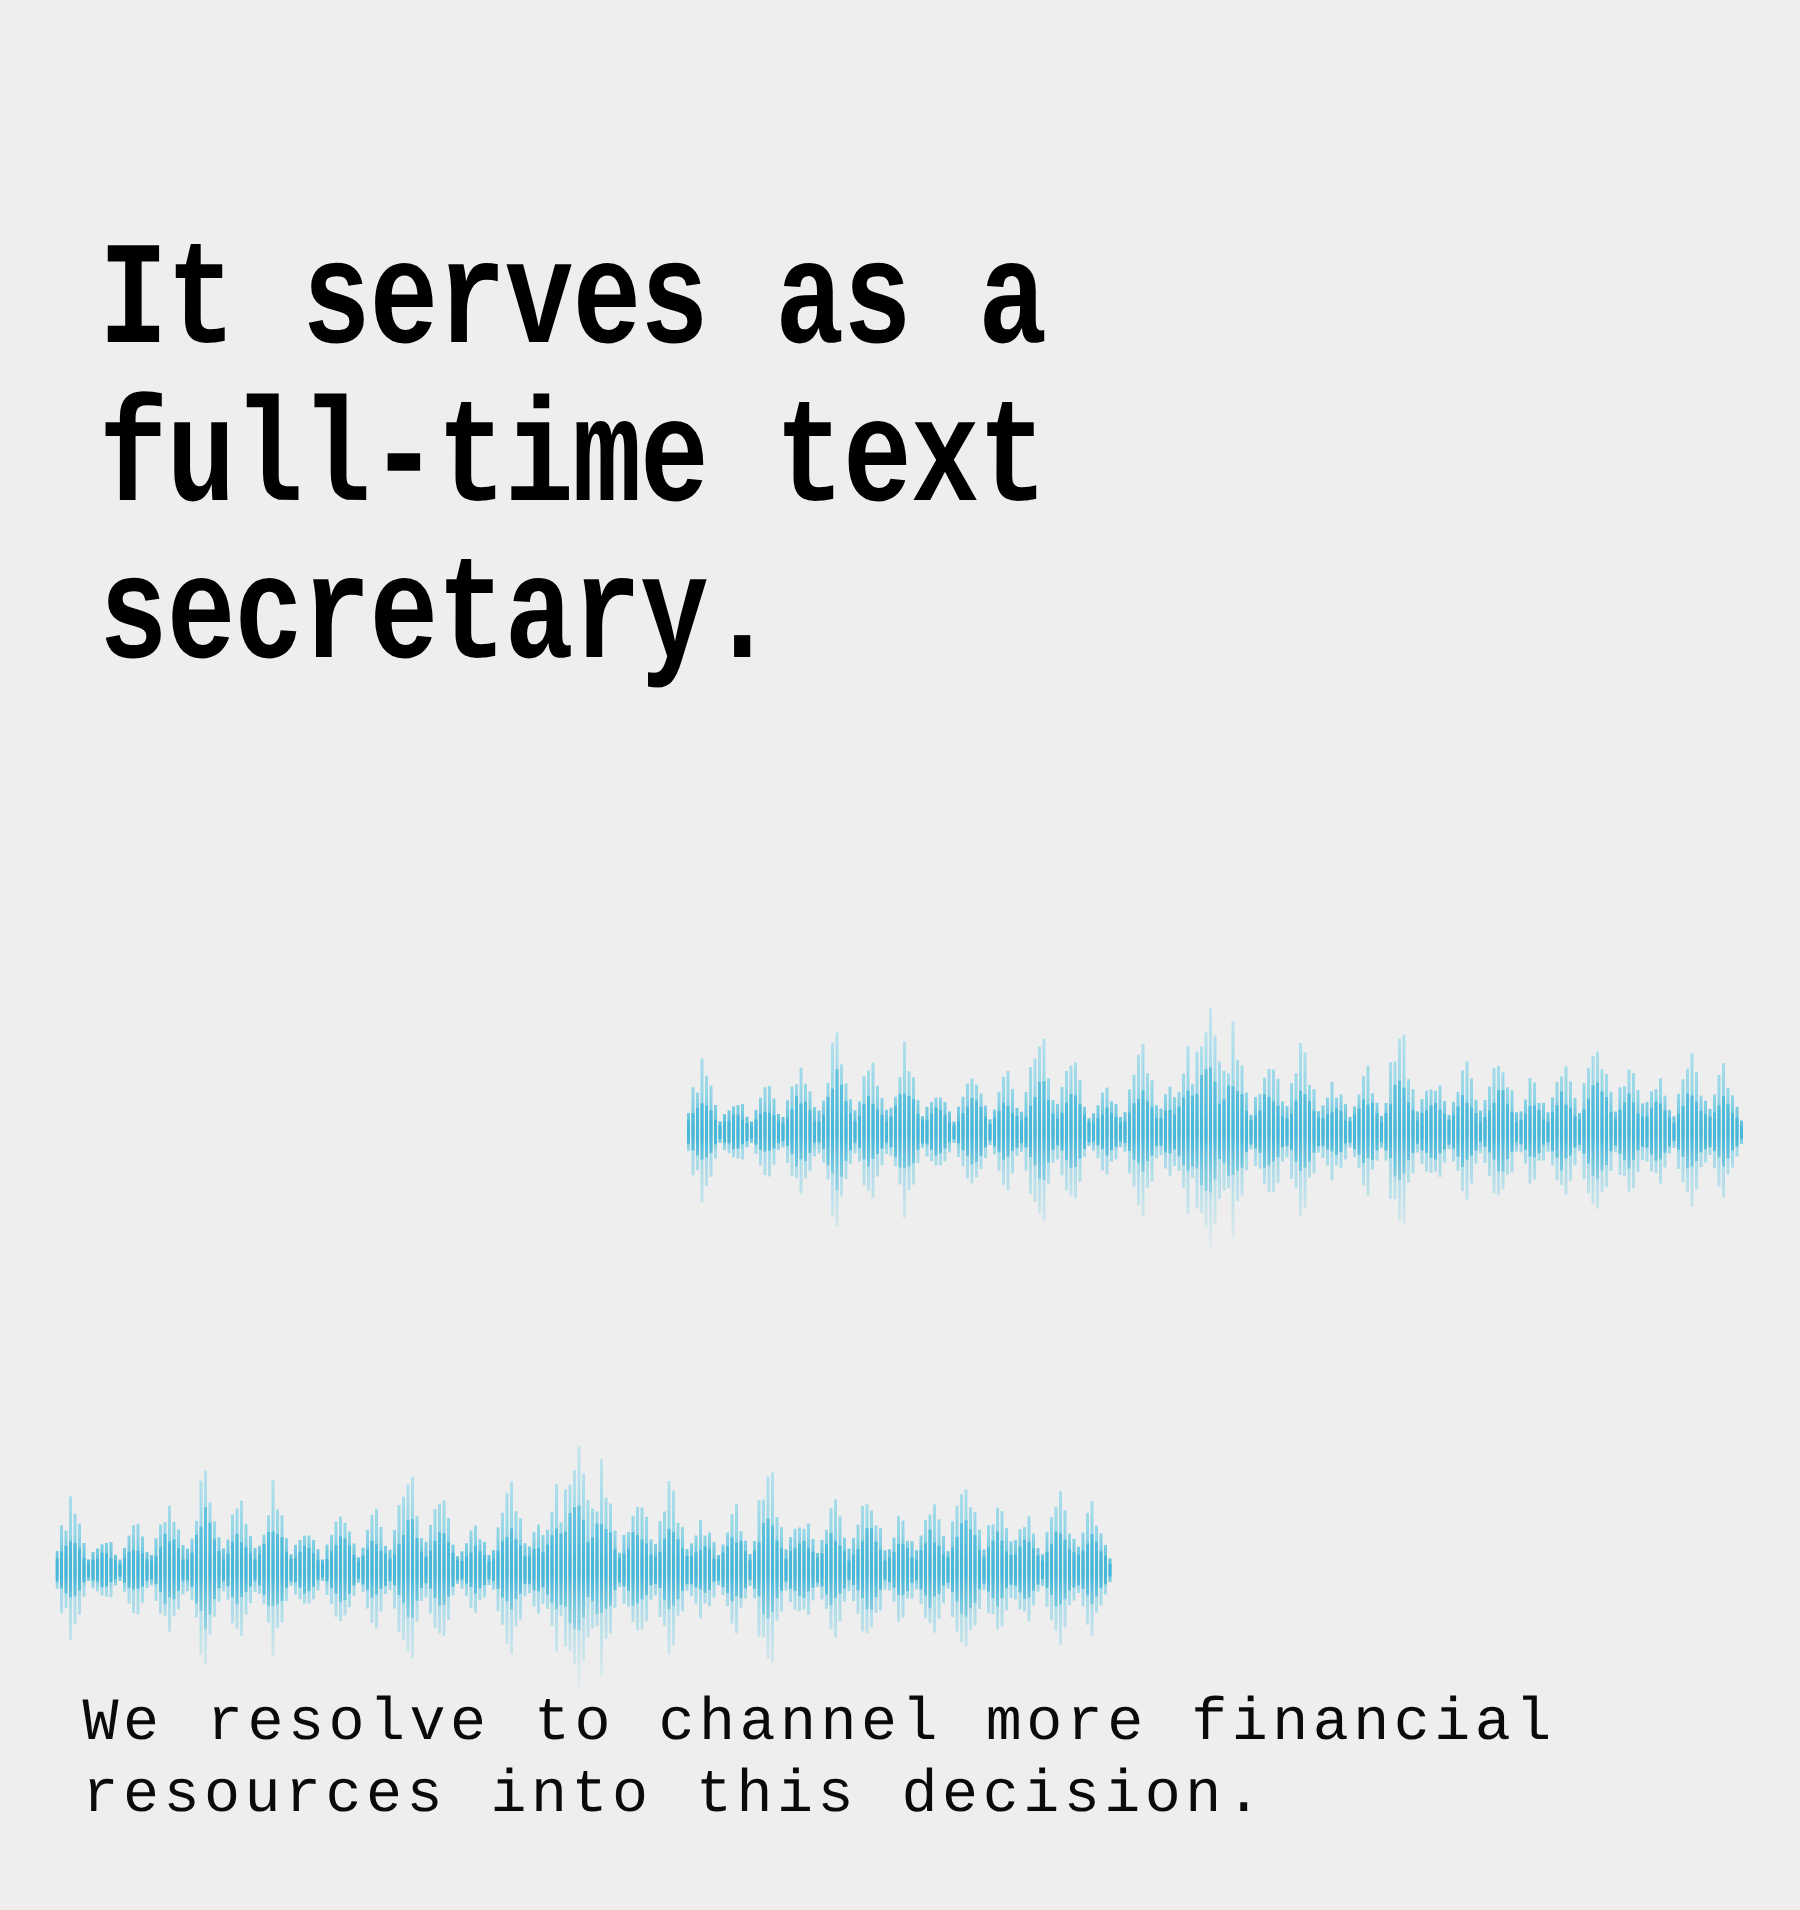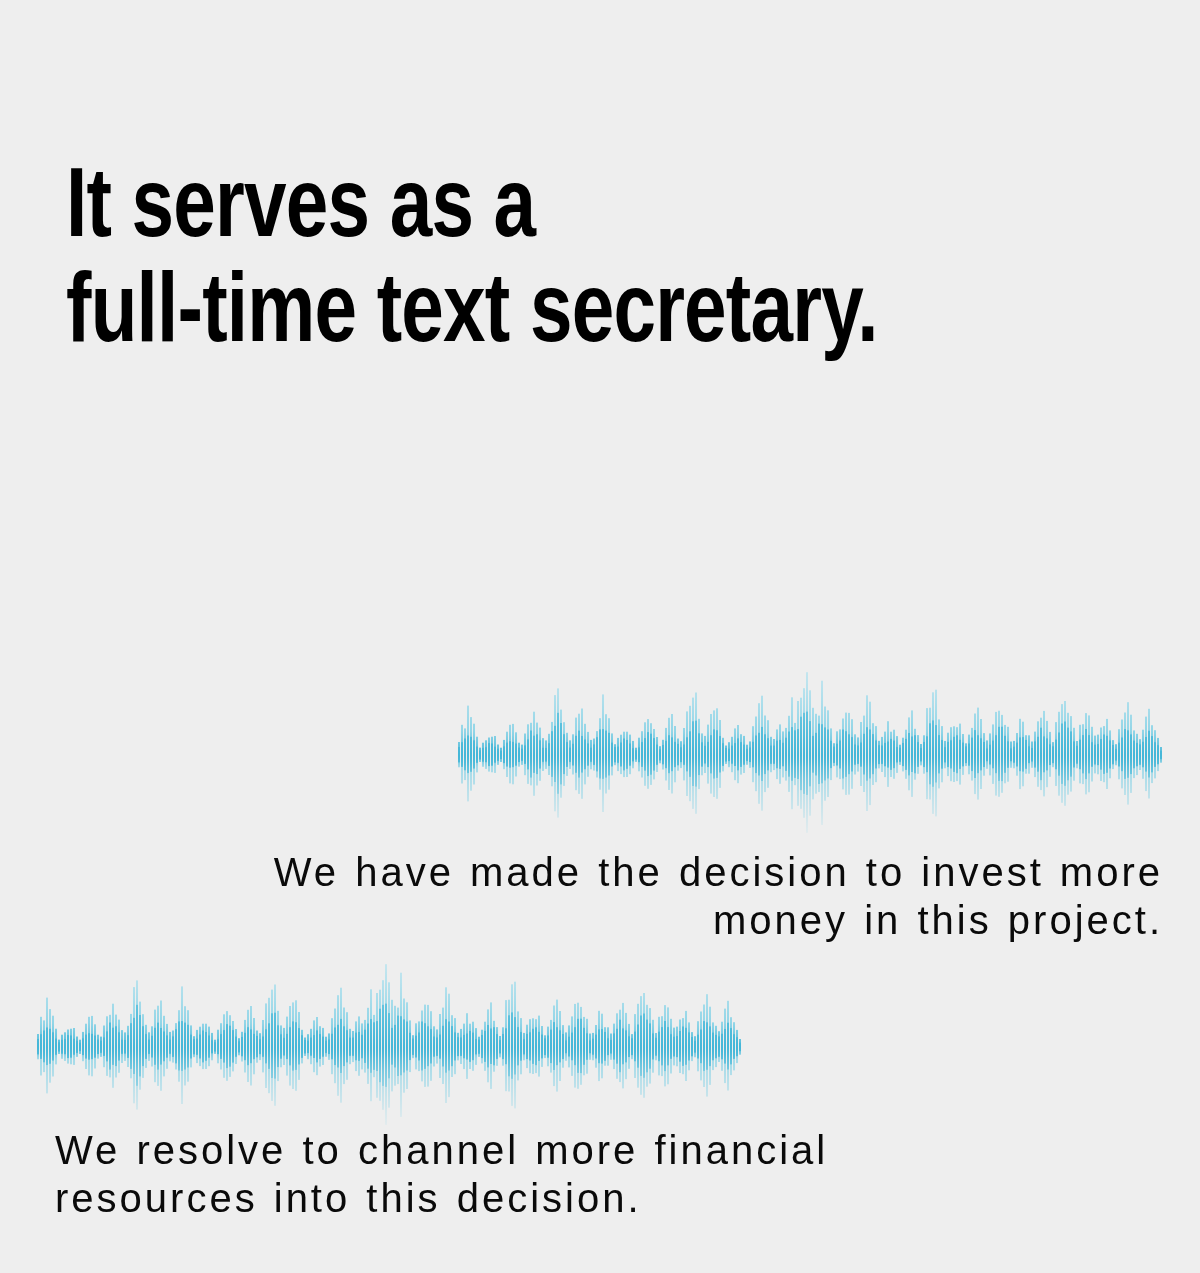--- a/index.html
+++ b/index.html
@@ -2,21 +2,21 @@
 <html><head>
 <meta charset="utf-8">
 <style>
   html, body { margin: 0; padding: 0; background: #eeeeee; }
   .page {
     position: relative;
     width: 1200px;
     height: 1273px;
     background: #eeeeee;
     overflow: hidden;
-    font-family: Liberation Sans, sans-serif;
+    font-family: Liberation Mono, monospace;
     color: #0a0a0a;
   }
   .headline {
     position: absolute;
     left: 66px;
     top: 150px;
     margin: 0;
     font-size: 98px;
     font-weight: 700;
     line-height: 105px;
@@ -563,22 +563,20 @@
           <rect x="687" y="82.0" width="2" height="34.6"></rect>
           <rect x="690" y="75.7" width="2" height="46.8"></rect>
           <rect x="693" y="81.1" width="2" height="36.3"></rect>
           <rect x="696" y="87.2" width="2" height="24.7"></rect>
           <rect x="699" y="90.2" width="2" height="19.0"></rect>
           <rect x="702" y="95.7" width="2" height="8.4"></rect>
         </g>
       </svg>
     </div>
 
-  <p class="caption caption-invest">We have made the decision to invest more
-money in this project.</p>
 
   <div class="waveform waveform-bottom">
       <svg width="706" height="200" viewBox="0 0 706 200">
         <defs>
           <linearGradient id="wfBo" gradientUnits="userSpaceOnUse" x1="0" y1="0" x2="0" y2="200">
             <stop offset="0" stop-color="#b6e5f2" stop-opacity="0.55"></stop>
             <stop offset="0.38" stop-color="#7bcfe5" stop-opacity="0.8"></stop>
             <stop offset="0.5" stop-color="#45b7d8" stop-opacity="0.95"></stop>
             <stop offset="0.56" stop-color="#7bcfe5" stop-opacity="0.65"></stop>
             <stop offset="0.8" stop-color="#7bcfe5" stop-opacity="0.25"></stop>

